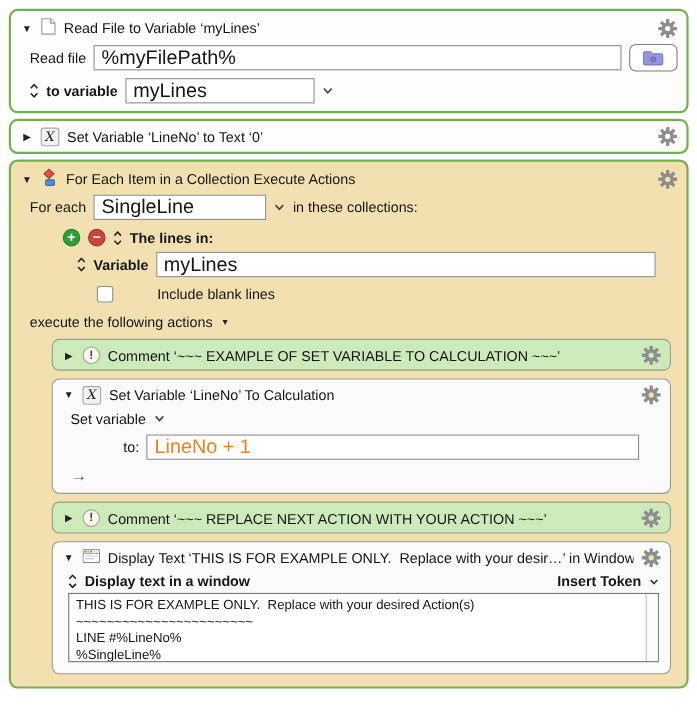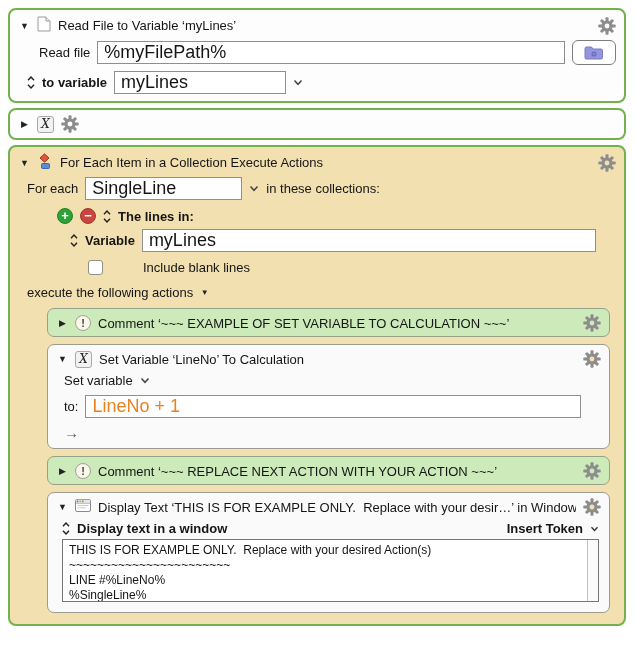--- a/index.html
+++ b/index.html
@@ -98,21 +98,21 @@
             <rect x="-1.7" y="-9.6" width="3.4" height="5" rx="1" transform="rotate(135)"></rect>
             <rect x="-1.7" y="-9.6" width="3.4" height="5" rx="1" transform="rotate(180)"></rect>
             <rect x="-1.7" y="-9.6" width="3.4" height="5" rx="1" transform="rotate(225)"></rect>
             <rect x="-1.7" y="-9.6" width="3.4" height="5" rx="1" transform="rotate(270)"></rect>
             <rect x="-1.7" y="-9.6" width="3.4" height="5" rx="1" transform="rotate(315)"></rect>
             <circle r="6.2"></circle>
           </g>
           <circle r="2.7" class="hole"></circle>
         </svg></span>
   </div>
-  <div class="row" style="padding:1px 8px 0 17px;margin-left:12px;">
+  <div class="row" style="padding:1px 8px 0 17px;">
     <span>Read file</span>
     <input class="tf grow" value="%myFilePath%" style="">
     <span class="folder-btn">
       <svg width="20" height="15" viewBox="0 0 20 15">
         <path d="M1 3.5 a1.5 1.5 0 0 1 1.5-1.5 h5 l1.5 2 h8 a1.5 1.5 0 0 1 1.5 1.5 v7 a1.5 1.5 0 0 1 -1.5 1.5 h-14.5 a1.5 1.5 0 0 1 -1.5 -1.5 z" fill="#9595de" stroke="#7a7ac6"></path>
         <circle cx="10" cy="9" r="2.6" fill="#6d6dbd"></circle>
           <circle cx="10" cy="9" r="1" fill="#9595de"></circle>
       </svg>
     </span>
   </div>
@@ -126,20 +126,21 @@
     <svg class="chev" width="10" height="7" viewBox="0 0 10 7">
         <polyline points="1.5,1.5 5,5.3 8.5,1.5" fill="none" stroke="#444" stroke-width="1.5"></polyline>
       </svg>
   </div>
 </div>
 
 <div class="block" id="block-setvar0">
   <div class="hdr" style="padding:5px 8px 5px 9px;">
     <span class="tri tri-right"></span>
     <span class="xicon"></span>
+    <span class="title">Set Variable ‘LineNo’ to Text ‘0’</span>
     <span class="gear-wrap"><svg width="18" height="18" viewBox="-10 -10 20 20">
           <g fill="#8d8d8d">
             <rect x="-1.7" y="-9.6" width="3.4" height="5" rx="1" transform="rotate(0)"></rect>
             <rect x="-1.7" y="-9.6" width="3.4" height="5" rx="1" transform="rotate(45)"></rect>
             <rect x="-1.7" y="-9.6" width="3.4" height="5" rx="1" transform="rotate(90)"></rect>
             <rect x="-1.7" y="-9.6" width="3.4" height="5" rx="1" transform="rotate(135)"></rect>
             <rect x="-1.7" y="-9.6" width="3.4" height="5" rx="1" transform="rotate(180)"></rect>
             <rect x="-1.7" y="-9.6" width="3.4" height="5" rx="1" transform="rotate(225)"></rect>
             <rect x="-1.7" y="-9.6" width="3.4" height="5" rx="1" transform="rotate(270)"></rect>
             <rect x="-1.7" y="-9.6" width="3.4" height="5" rx="1" transform="rotate(315)"></rect>
@@ -258,21 +259,21 @@
               </g>
               <circle r="2.7" class="hole"></circle>
             </svg></span>
       </div>
       <div class="row" style="padding:1px 8px 0 16px;">
         <span>Set variable</span>
         <svg class="chev" width="10" height="7" viewBox="0 0 10 7">
             <polyline points="1.5,1.5 5,5.3 8.5,1.5" fill="none" stroke="#444" stroke-width="1.5"></polyline>
           </svg>
       </div>
-      <div class="row" style="padding:7px 28px 0 16px;">
+      <div class="row" style="padding:7px 28px 0 16px;margin-left:48px;">
         <span>to:</span>
         <input class="tf grow orange" value="LineNo + 1" style="">
       </div>
       <div class="arrow-row" style="padding-top:6px;">
         <span class="arrow"></span>
       </div>
     </div>
 
     <div class="sub comment">
       <div class="hdr">

